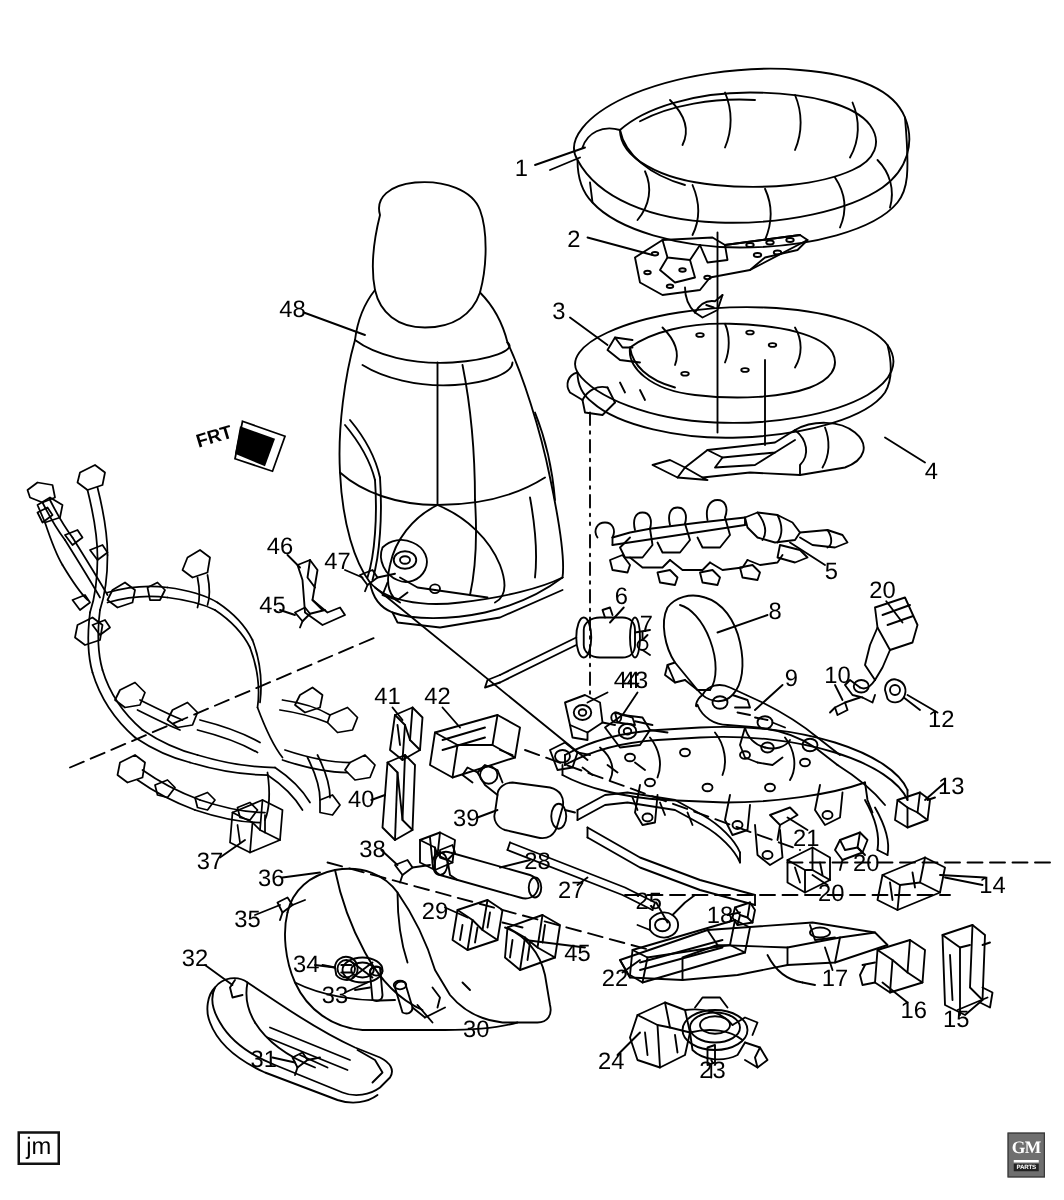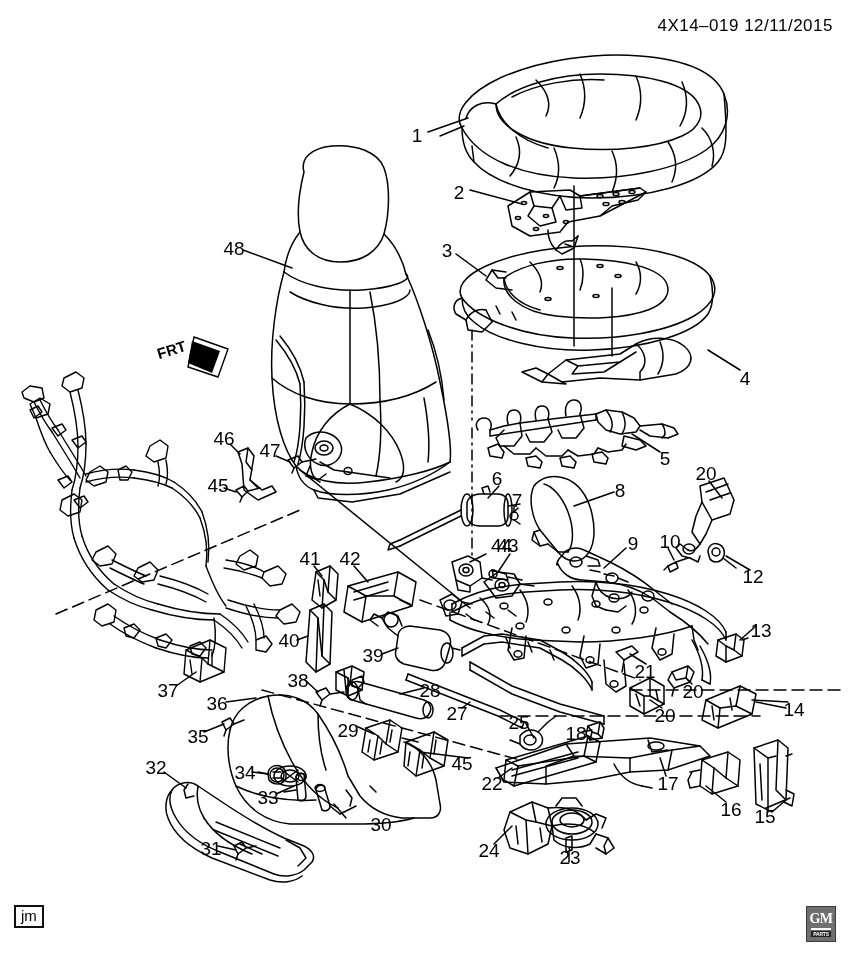--- a/index.html
+++ b/index.html
@@ -5,40 +5,39 @@
   html,body{margin:0;padding:0;background:#fff;}
   body{width:851px;height:960px;position:relative;overflow:hidden;
        font-family:"Liberation Sans","DejaVu Sans",sans-serif;color:#000;}
   #sheet{position:absolute;inset:0;background:#fff;}
   #art{position:absolute;left:0;top:0;width:851px;height:960px;}
   .hdr{position:absolute;right:18px;top:16px;font-size:17px;letter-spacing:.5px;
        font-weight:500;white-space:nowrap;}
   .callout{position:absolute;font-size:19px;font-weight:500;line-height:1;
            transform:translate(-50%,-50%);white-space:nowrap;}
   .stamp{position:absolute;left:14px;top:905px;border:2px solid #111;
-         background:#fff;padding:1px 5px 2px;font-size:15px;line-height:1.05;}
+         background:#fff;padding:1px 5px 2px;font-size:19px;line-height:1.05;}
   .gm{position:absolute;left:806px;top:906px;width:30px;height:36px;
       background:#6f6f6f;border:1px solid #3a3a3a;box-sizing:border-box;
       display:flex;flex-direction:column;align-items:center;justify-content:center;}
   .gm .gmtop{font-size:14px;font-weight:700;color:#fff;line-height:1;
              letter-spacing:-.5px;font-family:"Liberation Serif",serif;}
   .gm .gmbar{width:20px;height:2px;background:#fff;margin:2px 0 1px;}
   .gm .gmbot{font-size:5px;font-weight:700;color:#fff;background:#222;
              padding:0 2px;letter-spacing:-.2px;}
   .frt{position:absolute;left:158px;top:333px;width:84px;height:52px;}
   .frt .txt{position:absolute;left:2px;top:12px;font-size:15px;font-weight:700;
             font-family:"Liberation Sans",sans-serif;
             transform:rotate(-17deg);transform-origin:left bottom;}
 </style>
 </head>
 <body>
 
 <div id="sheet">
 
-  <div class="hdr">4X14–019  12/11/2015</div>
 
   <svg id="art" viewBox="0 0 851 960" xmlns="http://www.w3.org/2000/svg">
     <g fill="none" stroke="#000" stroke-width="1.5" stroke-linecap="round" stroke-linejoin="round">
 
       <g>
         <path d="M462 128 C452 112 470 92 500 78 C540 60 596 52 640 56
                  C690 60 716 74 724 94 C732 114 726 136 706 150
                  C680 168 628 180 574 178 C520 176 478 158 462 128 Z"></path>
         <path d="M462 128 C462 142 466 154 474 162 C494 184 544 198 592 198
                  C648 198 700 184 718 162 C726 152 728 140 724 94"></path>

